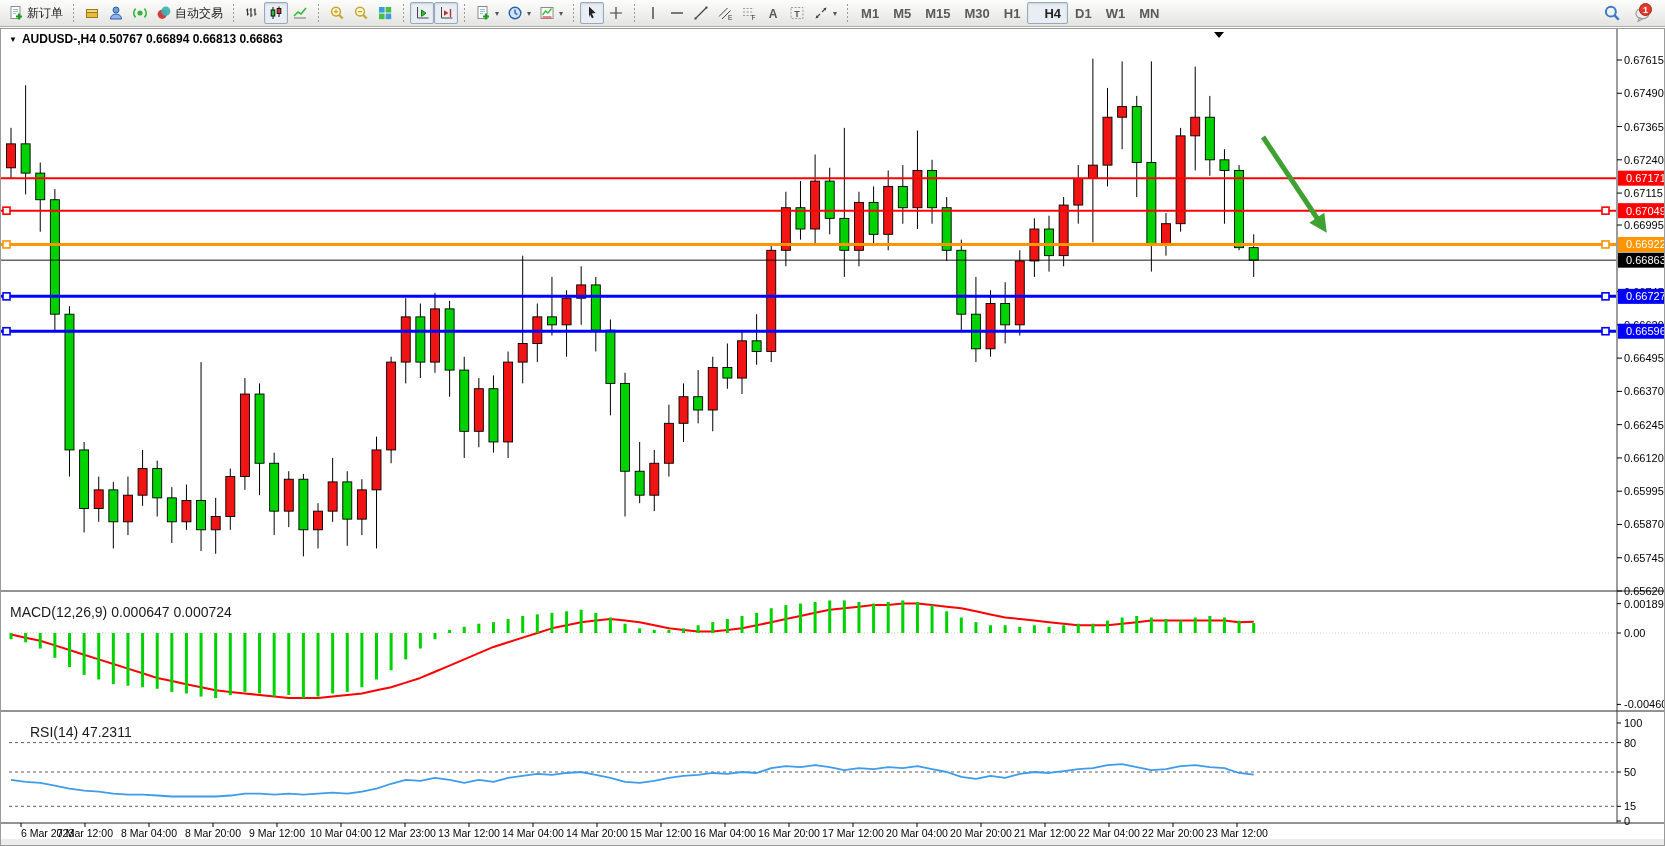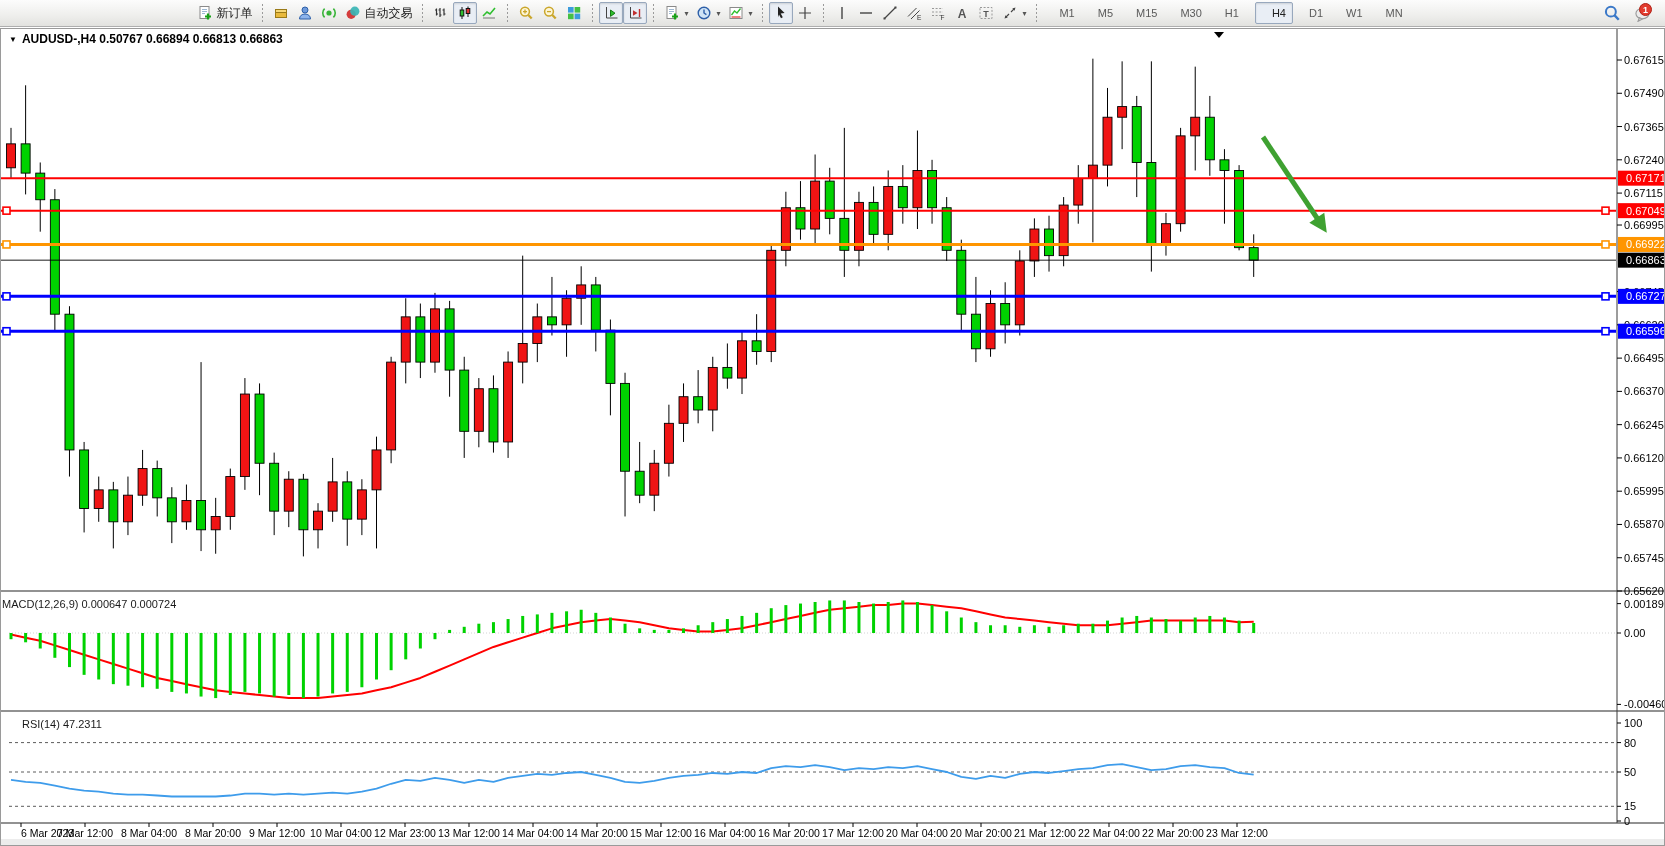--- a/index.html
+++ b/index.html
@@ -2,45 +2,45 @@
 <html><head>
 <meta charset="utf-8">
 <style>
   * { box-sizing: border-box; margin: 0; padding: 0; }
   html,body { width:1665px; height:846px; overflow:hidden; background:#fff;
     font-family:"Liberation Sans", sans-serif; }
   
   .toolbar { position:absolute; top:0; left:0; width:1665px; height:27px;
     background:linear-gradient(#fcfcfc,#eeeeec 60%,#e2e2df);
     border-bottom:1px solid #aeaeae; display:flex; align-items:center; padding:0 4px; }
-  .tb-left { display:flex; align-items:center; flex:1 1 auto; height:100%;justify-content:center; }
+  .tb-left { display:flex; align-items:center; flex:1 1 auto; height:100%; }
   .tb-right { display:flex; align-items:center; gap:6px; padding-right:6px; }
   .tb-btn { display:inline-flex; align-items:center; gap:3px; height:22px; padding:1px 3px;
     border:1px solid transparent; border-radius:2px; font-size:12px; color:#1a1a1a; cursor:default; }
   .tb-btn.pressed { background:#e9eef5; border-color:#98a8bd;
     box-shadow:inset 0 1px 2px rgba(0,0,0,.12); }
   .tb-btn .caret { font-size:8px; color:#555; margin-left:1px; }
-  .tb-btn.tf { font-size:11px; font-weight:normal; color:#5a5a5a; padding:1px 6px;margin-left:9px; }
+  .tb-btn.tf { font-size:13px; font-weight:bold; color:#5a5a5a; padding:1px 6px; }
   .tb-btn.tf.pressed { color:#222;padding-left:16px; }
   .tb-sep { width:7px; height:20px; margin:0 3px;
     background-image:radial-gradient(circle, #9a9a9a 34%, transparent 36%);
     background-size:3px 4px; background-repeat:repeat-y; background-position:2px 0; }
   .tb-btn svg { display:block; }
   .badge-note { position:absolute; top:2px; right:3px; width:13px; height:13px; border-radius:50%;
     background:#e23b2e; color:#fff; font-size:9px; font-weight:bold; text-align:center;
     line-height:13px; border:1px solid #b02015; }
   .chat-wrap { position:relative; width:24px; height:24px; display:flex; align-items:center; justify-content:center; }
   
   .chart-window { position:absolute; top:28px; left:0; width:1665px; height:818px;
     border:1px solid #9a9a9a; background:#fff; }
   #chart-svg { position:absolute; top:0; left:0; }
   .chart-title { position:absolute; top:3px; left:8px; font-size:12px; font-weight:bold;
     color:#000; display:flex; align-items:center; gap:5px; z-index:5; }
   .chart-title .tri { font-size:8px; color:#000; }
-  .ind-label { position:absolute; left:1px; font-size:11px; color:#1a1a1a; z-index:5; }
+  .ind-label { position:absolute; left:9px; font-size:14px; color:#1a1a1a; z-index:5;margin-top:6px; }
   #macd-label { top:569px; }
   #rsi-label  { top:689px;padding-left:20px; }
 </style>
 </head>
 <body>
 
 <div class="toolbar">
   <div class="tb-left" id="toolbar-left">
       <div class="tb-btn">
         <svg width="16" height="16" viewBox="0 0 16 16">

